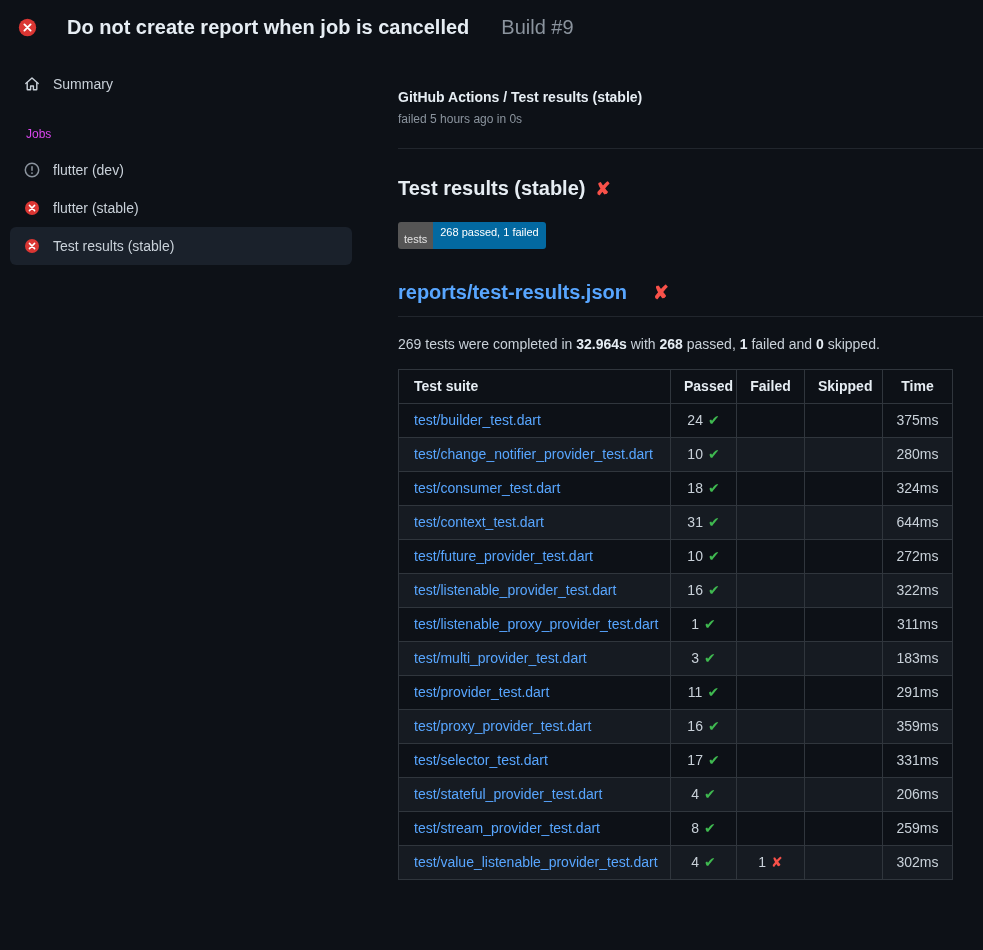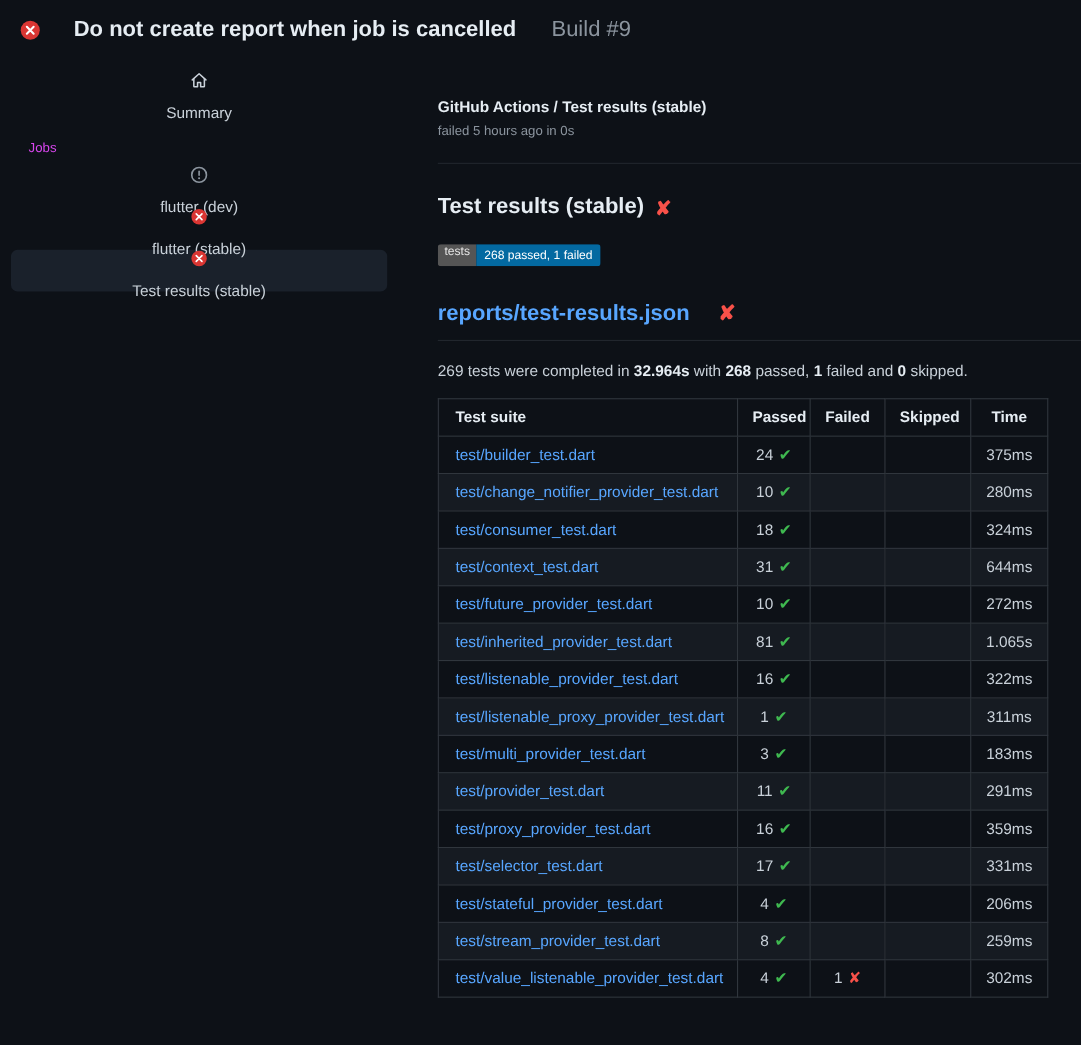--- a/index.html
+++ b/index.html
@@ -23,42 +23,42 @@
 
   
   .content { display: flex; align-items: flex-start; }
   .sidebar { width: 398px; flex-shrink: 0; padding: 12px 46px 0 10px; }
   .main { flex: 1; padding: 24px 0 0 0; }
 
   
   .side-item {
     display: flex; align-items: center; gap: 13px;
     height: 38px; padding: 0 14px; border-radius: 6px;
-    color: #c9d1d9; cursor: pointer; flex-direction: column;
+    color: #c9d1d9; cursor: pointer;
   }
   .side-item .icon { width: 16px; height: 16px; display: inline-flex; flex-shrink: 0; }
   .side-item.selected { background: #1a212b; }
   .jobs-label { font-size: 12px; color: #d946ef; margin: 24px 0 10px 16px; }
 
   
   .breadcrumb { font-weight: 700; color: #e6edf3; font-size: 14px; margin-top: 12px; }
   .status-line { font-size: 12px; color: #8b949e; margin-top: 7px; }
   hr.divider { border: 0; border-top: 1px solid #21262d; margin: 22px 0 0 0; }
 
   .section-title {
     margin-top: 28px; font-size: 20px; font-weight: 700; color: #e6edf3;
     display: flex; align-items: center; gap: 10px;
   }
   .red-x { color: #f85149; font-weight: 700; font-size: 18px; line-height: 1; }
 
   .badge {
     display: inline-flex; margin-top: 22px; border-radius: 3px; overflow: hidden;
     font-size: 11px; line-height: 1; color: #ffffff;
   }
-  .badge .badge-label { background: #555555; padding: 2px 6px 4px 6px; color: #e4e4e4; }
+  .badge .badge-label { background: #555555; padding: 12px 6px 4px 6px; color: #e4e4e4; }
   .badge .badge-value { background: #0369a1; padding: 5px 7px 4px 7px; }
 
   .report-heading {
     margin-top: 32px; padding-bottom: 12px; border-bottom: 1px solid #21262d;
     font-size: 20px; font-weight: 700;
     display: flex; align-items: center; gap: 26px;
   }
   .report-heading .red-x { font-size: 19px; }
 
   .summary-line { margin-top: 19px; color: #c9d1d9; font-size: 14px; }
@@ -211,27 +211,20 @@
               <td class="col-time">644ms</td>
             </tr>
             <tr>
               <td class="col-suite"><a href="#">test/future_provider_test.dart</a></td>
               <td class="col-passed"><span>10</span><span class="mark pass">✔</span></td>
               <td class="col-failed"></td>
               <td class="col-skipped"></td>
               <td class="col-time">272ms</td>
             </tr>
             <tr>
-              <td class="col-suite"><a href="#">test/inherited_provider_test.dart</a></td>
-              <td class="col-passed"><span>81</span><span class="mark pass">✔</span></td>
-              <td class="col-failed"></td>
-              <td class="col-skipped"></td>
-              <td class="col-time">1.065s</td>
-            </tr>
-            <tr>
               <td class="col-suite"><a href="#">test/listenable_provider_test.dart</a></td>
               <td class="col-passed"><span>16</span><span class="mark pass">✔</span></td>
               <td class="col-failed"></td>
               <td class="col-skipped"></td>
               <td class="col-time">322ms</td>
             </tr>
             <tr>
               <td class="col-suite"><a href="#">test/listenable_proxy_provider_test.dart</a></td>
               <td class="col-passed"><span>1</span><span class="mark pass">✔</span></td>
               <td class="col-failed"></td>

